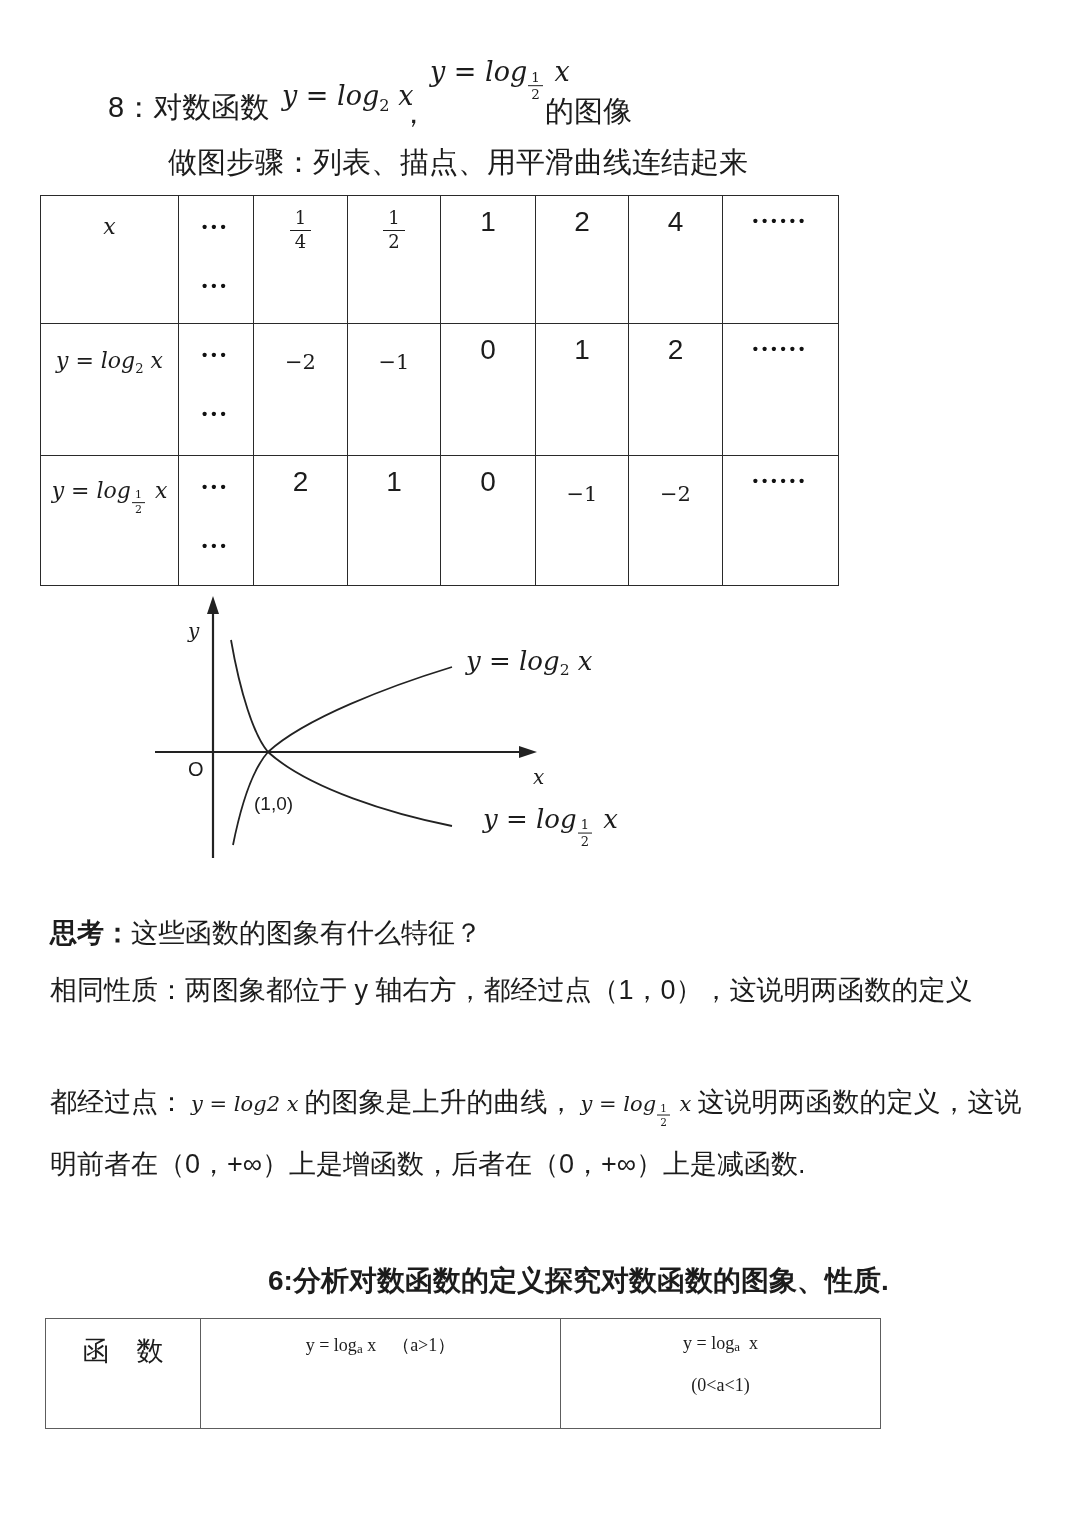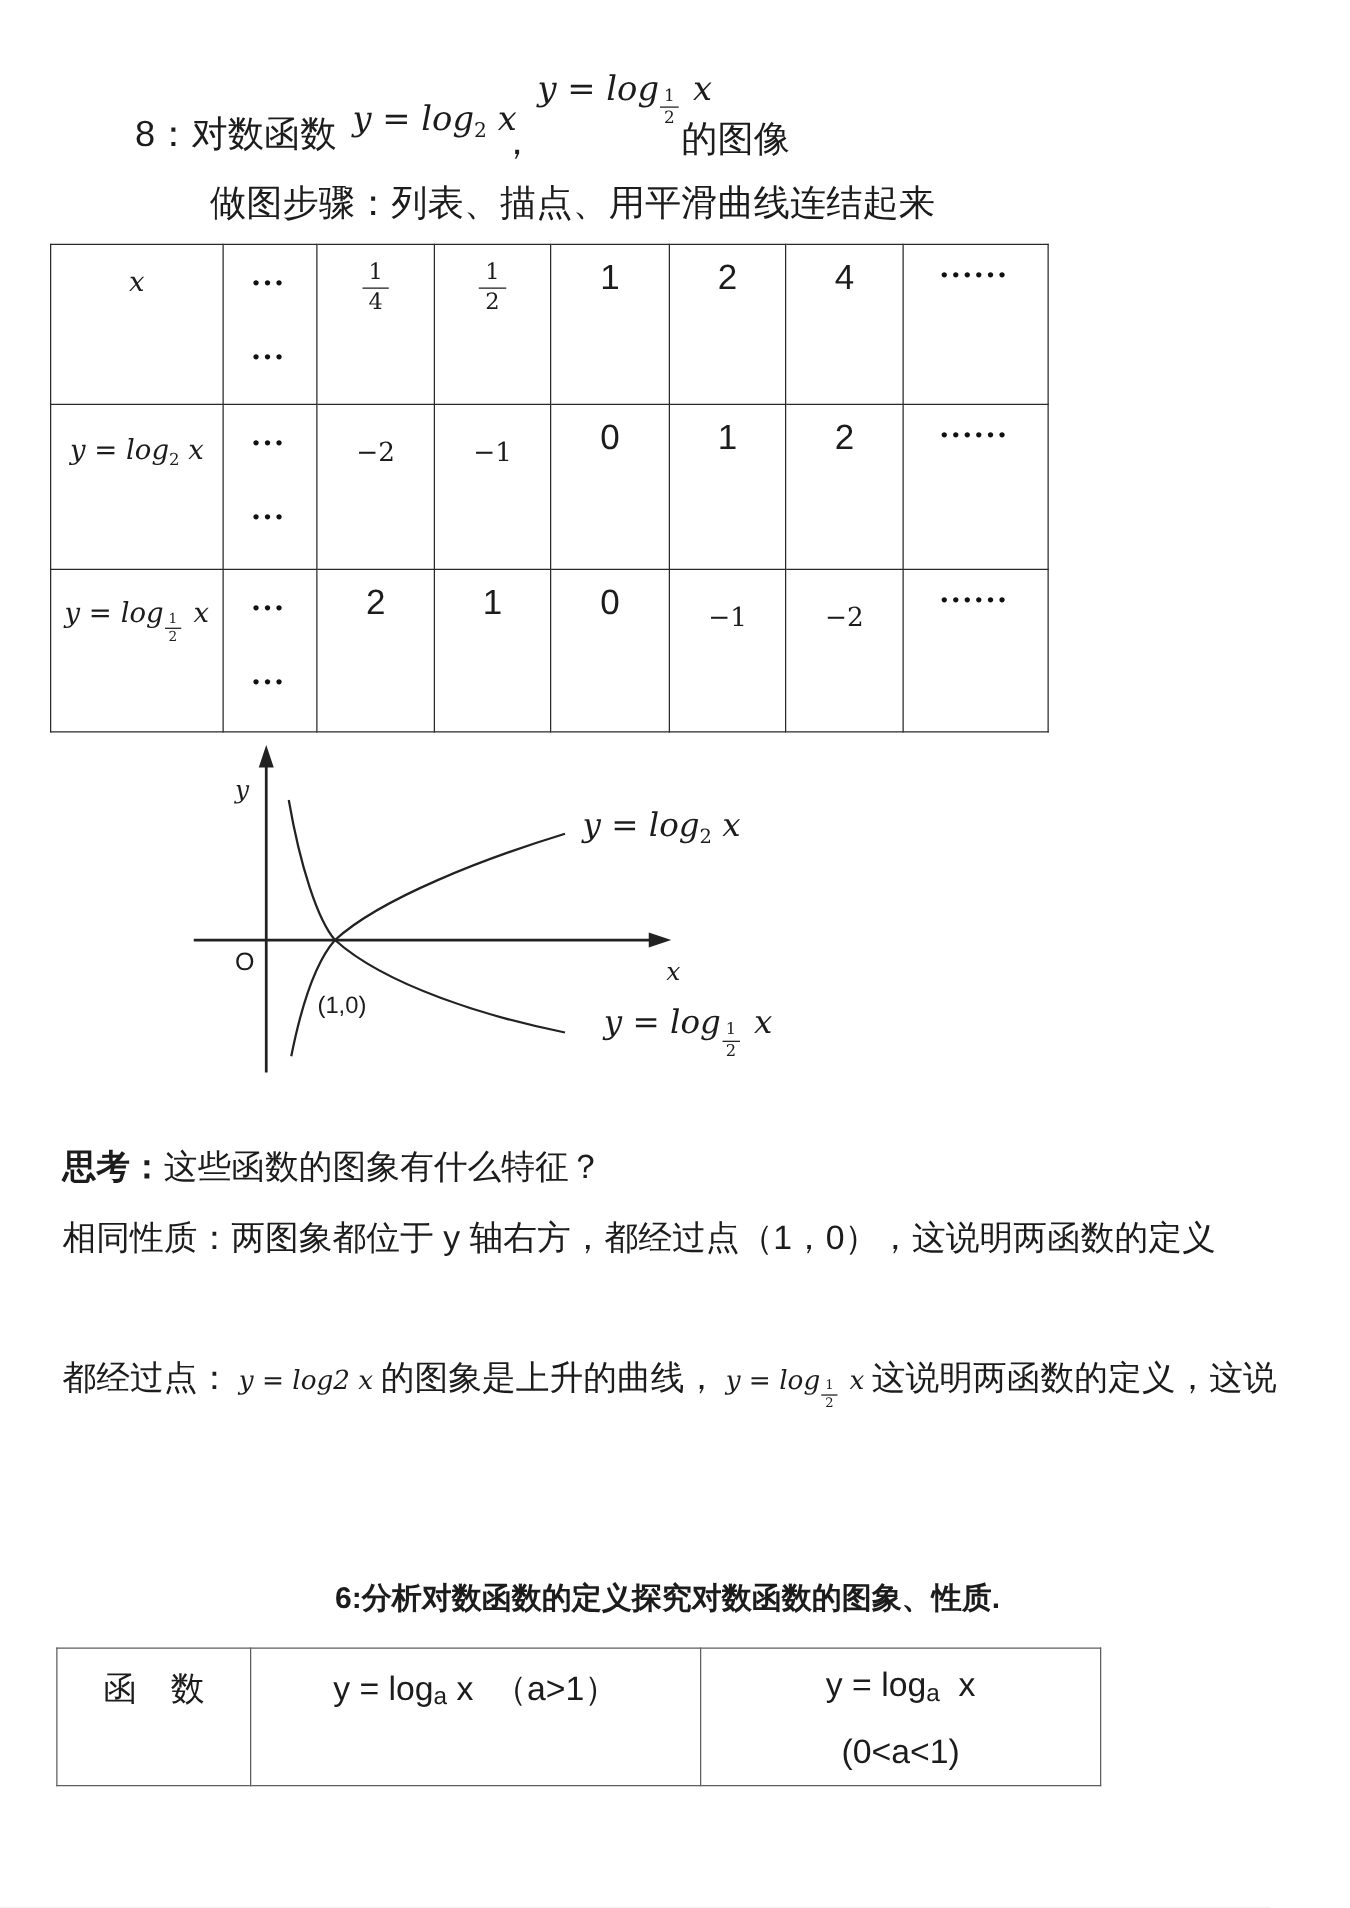--- a/index.html
+++ b/index.html
@@ -38,21 +38,21 @@
   .pt18 { padding-top:18px; } .pt24 { padding-top:24px; } .pt12 { padding-top:12px; }
 
   
   .para { font-size:27px; line-height:57px; white-space:nowrap; }
   .bold { font-weight:bold; }
   .ifm  { font-family:"DejaVu Serif", serif; font-style:italic; font-size:21px; margin:0 6px; }
 
   
   table.t2 { border-collapse:collapse; table-layout:fixed; width:835px; }
   table.t2 td { border:1.6px solid #5d5d5d; vertical-align:top; padding:0; }
-  .mono { font-family:Liberation Sans, sans-serif; font-size:27px; white-space:nowrap; }
+  .mono { font-family:Liberation Serif, serif; font-size:18px; white-space:nowrap; }
   .mono .sub2 { font-size:0.72em; vertical-align:-0.18em; }
   svg text { fill:#1c1c1c; }
 </style>
 </head>
 <body>
 
 <div class="page">
 
   <span class="abs cjk" style="left:108px;top:88px;font-size:29px;">8：对数函数</span>
   <span class="abs fm" style="left:282px;top:80px;font-size:27px;"><span>y = log</span><span class="sub">2</span> <span>x</span></span>
@@ -180,23 +180,24 @@
   <div class="abs para" style="left:50px;top:905px;"><span class="bold">思考：</span><span>这些函数的图象有什么特征？</span></div>
 
   <div class="abs para" style="left:50px;top:962px;">
     <div>相同性质：两图象都位于 y 轴右方，都经过点（1，0），这说明两函数的定义</div>
   </div>
 
   <div class="abs para" style="left:50px;top:1072px;line-height:60px;">
     <div>
       <span>都经过点：</span><span class="ifm"><span>y = log</span><span class="sub">2</span> <span>x</span></span><span>的图象是上升的曲线，</span><span class="ifm"><span>y = log</span><span class="fsub"><span class="fn">1</span><span class="fd">2</span></span> <span>x</span></span><span>这说明两函数的定义，这说</span>
     </div>
+    <div>明前者在（0，+∞）上是增函数，后者在（0，+∞）上是减函数.</div>
   </div>
 
-  <div class="abs cjk bold" style="left:268px;top:1262px;font-size:24px;">6:分析对数函数的定义探究对数函数的图象、性质.</div>
+  <div class="abs cjk bold" style="left:268px;top:1262px;font-size:28px;">6:分析对数函数的定义探究对数函数的图象、性质.</div>
 
   <table class="t2 abs" style="left:45px;top:1318px;">
     <colgroup>
         <col style="width:155px">
         <col style="width:360px">
         <col style="width:320px">
       </colgroup>
     <tbody>
         <tr style="height:110px">
       <td>

